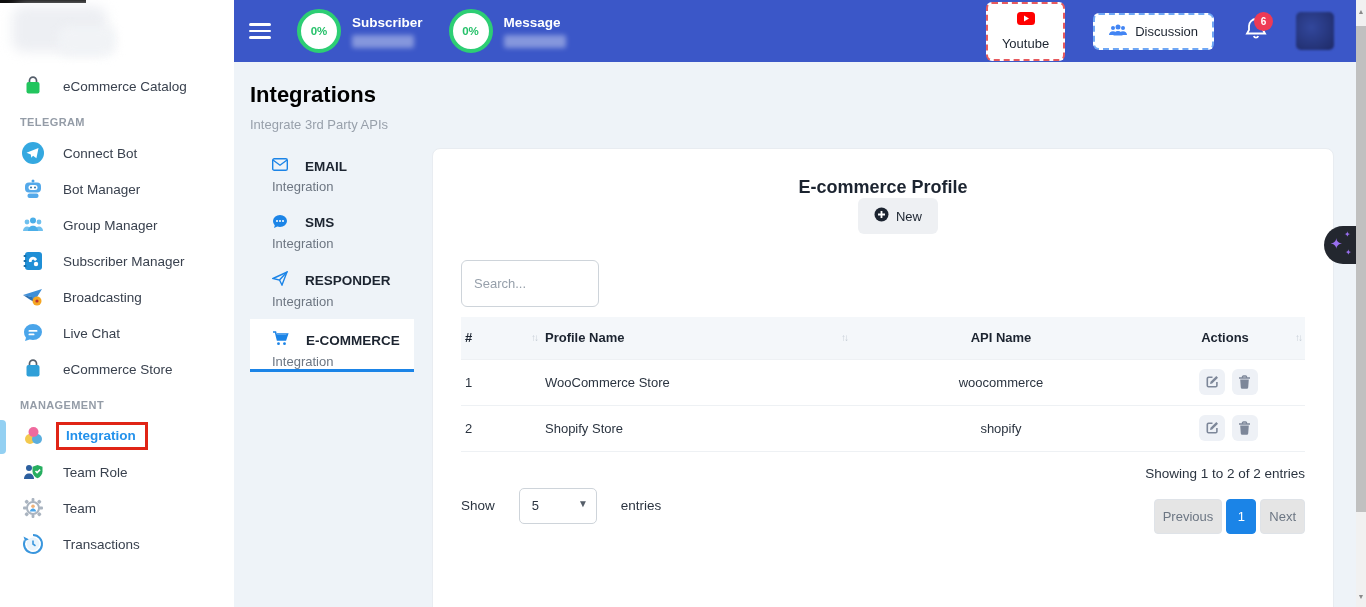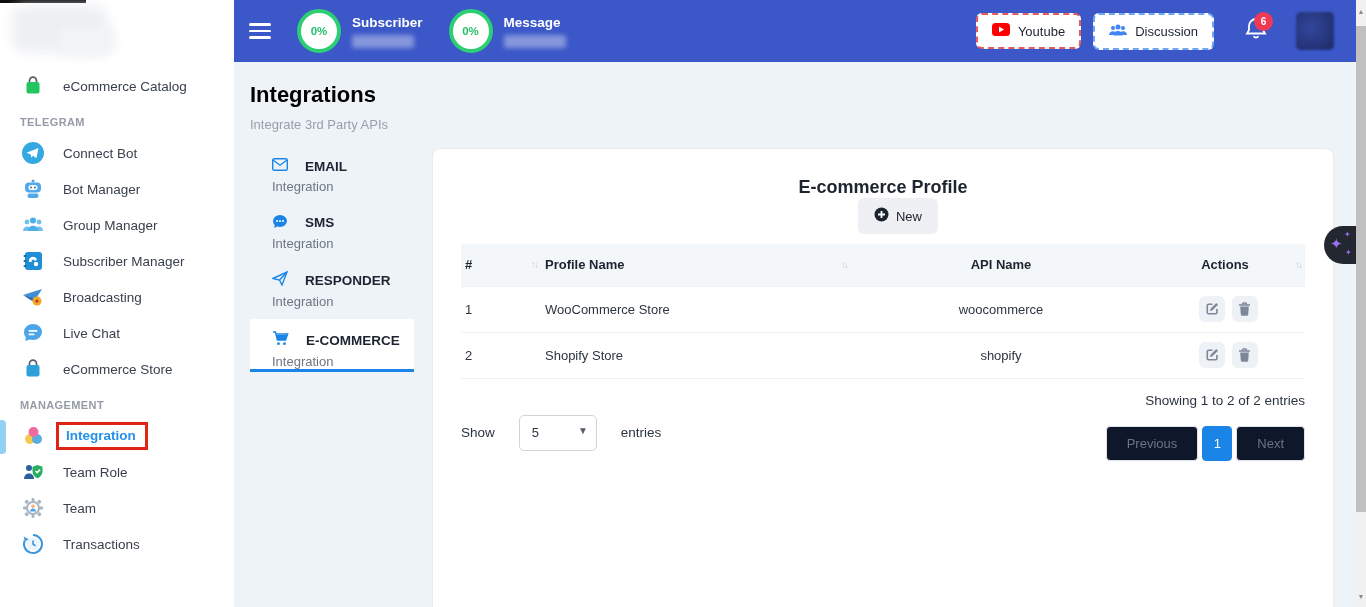--- a/index.html
+++ b/index.html
@@ -24,21 +24,21 @@
   
   .topbar { position:absolute; left:234px; top:0; right:10px; height:62px; background:#3b57c8; display:flex; align-items:center; z-index:4; }
   .hamburger { margin-left:15px; width:22px; cursor:pointer; }
   .hamburger div { height:2.5px; background:#ffffff; border-radius:2px; margin:4px 0; }
   .stat { display:flex; align-items:center; margin-left:26px; gap:11px; }
   .stat-circle { width:44px; height:44px; border-radius:50%; background:#ffffff; border:4px solid #2dce74; display:flex; align-items:center; justify-content:center; color:#26c16a; font-weight:bold; font-size:11.5px; }
   .stat-label { color:#ffffff; font-weight:bold; font-size:13.5px; }
   .stat-blur { margin-top:5px; width:62px; height:13px; background:rgba(255,255,255,.38); border-radius:2px; filter:blur(2.5px); }
   .topbar-right { margin-left:auto; display:flex; align-items:center; }
   .tb-btn { display:flex; align-items:center; gap:8px; background:#ffffff; border-radius:6px; padding:8px 14px; font-size:13px; color:#1c2430; cursor:pointer; }
-  .tb-btn.youtube { border:2px dashed #e75a5e; margin-right:12px; }
+  .tb-btn.youtube { border:2px dashed #e75a5e; margin-right:28px;flex-direction:column; }
   .tb-btn.discussion { border:2px dashed #6fa7f5; }
   .bell-wrap { position:relative; margin-left:30px; cursor:pointer; }
   .badge { position:absolute; top:-4px; left:10px; width:19px; height:19px; background:#ee3a55; border-radius:50%; color:#fff; font-size:10px; font-weight:bold; display:flex; align-items:center; justify-content:center; }
   .avatar { width:38px; height:38px; margin-left:28px; margin-right:22px; border-radius:5px; background:radial-gradient(circle at 40% 40%, #32479c, #1e2a66); filter:blur(1px); cursor:pointer; }
 
   
   .content { position:absolute; left:234px; top:62px; right:10px; bottom:0; background:#eef3f8; padding:20px 0 0 16px; }
   .page-title { font-size:22px; font-weight:bold; color:#000000; }
   .page-sub { margin-top:9px; font-size:13px; color:#98a0ab; }
   .content-row { display:flex; margin-top:16px; }
@@ -70,21 +70,21 @@
   .act-btn { width:26px; height:26px; border:none; border-radius:6px; background:#eef1f6; display:flex; align-items:center; justify-content:center; cursor:pointer; }
 
   .table-footer { display:flex; justify-content:space-between; margin-top:14px; }
   .show-wrap { display:flex; align-items:center; gap:24px; font-size:13.5px; color:#2b3440; margin-top:12px; }
   .select-wrap { position:relative; }
   .page-size { appearance:none; -webkit-appearance:none; width:78px; height:36px; border:1px solid #ced4da; border-radius:5px; background:#fff; padding:0 24px 0 12px; font-size:13px; color:#2b3440; font-family:inherit; cursor:pointer; }
   .select-arrow { position:absolute; right:9px; top:10px; font-size:10px; color:#555e69; pointer-events:none; }
   .footer-right { display:flex; flex-direction:column; align-items:flex-end; }
   .showing-text { font-size:13.5px; color:#2b3440; }
   .pagination { display:flex; gap:4px; margin-top:18px; }
-  .page-btn { background:#0f172a; border:1px solid #dfe3e8; border-radius:4px; padding:9px 20px; font-size:13px; color:#6c7683; cursor:pointer; font-family:inherit; }
+  .page-btn { background:#e5e5e5; border:1px solid #dfe3e8; border-radius:4px; padding:9px 8px; font-size:13px; color:#6c7683; cursor:pointer; font-family:inherit; }
   .page-btn.current { background:#1b84e7; border-color:#1b84e7; color:#ffffff; width:30px; padding:9px 0; text-align:center; }
 
   
   .scrollbar { position:absolute; right:0; top:0; width:10px; height:607px; background:#f1f1f1; z-index:9; }
   .sb-arrow { position:absolute; left:0; width:10px; height:14px; display:flex; align-items:center; justify-content:center; font-size:7px; color:#8a8a8a; cursor:pointer; }
   .sb-up { top:4px; } .sb-down { bottom:4px; }
   .sb-thumb { position:absolute; left:0; top:26px; width:10px; height:486px; background:#c0c0c0; cursor:pointer; }
 
   
   .ai-fab { position:absolute; right:10px; top:226px; width:32px; height:38px; background:#23272f; border-radius:19px 0 0 19px; z-index:8; cursor:pointer; }
@@ -385,20 +385,21 @@
             <span>
               <svg width="15" height="15" viewBox="0 0 15 15">
                   <circle cx="7.5" cy="7.5" r="7" fill="#1c2430"></circle>
                   <path d="M7.5 4v7M4 7.5h7" stroke="#fff" stroke-width="1.8"></path>
                 </svg>
             </span>
             <span>New</span>
           </button>
         </div>
 
+        <input class="search-input" type="text" placeholder="Search..." style="">
 
         <table>
           <colgroup>
               <col class="c1">
               <col class="c2">
               <col class="c3">
               <col class="c4">
             </colgroup>
           <thead>
             <tr>

